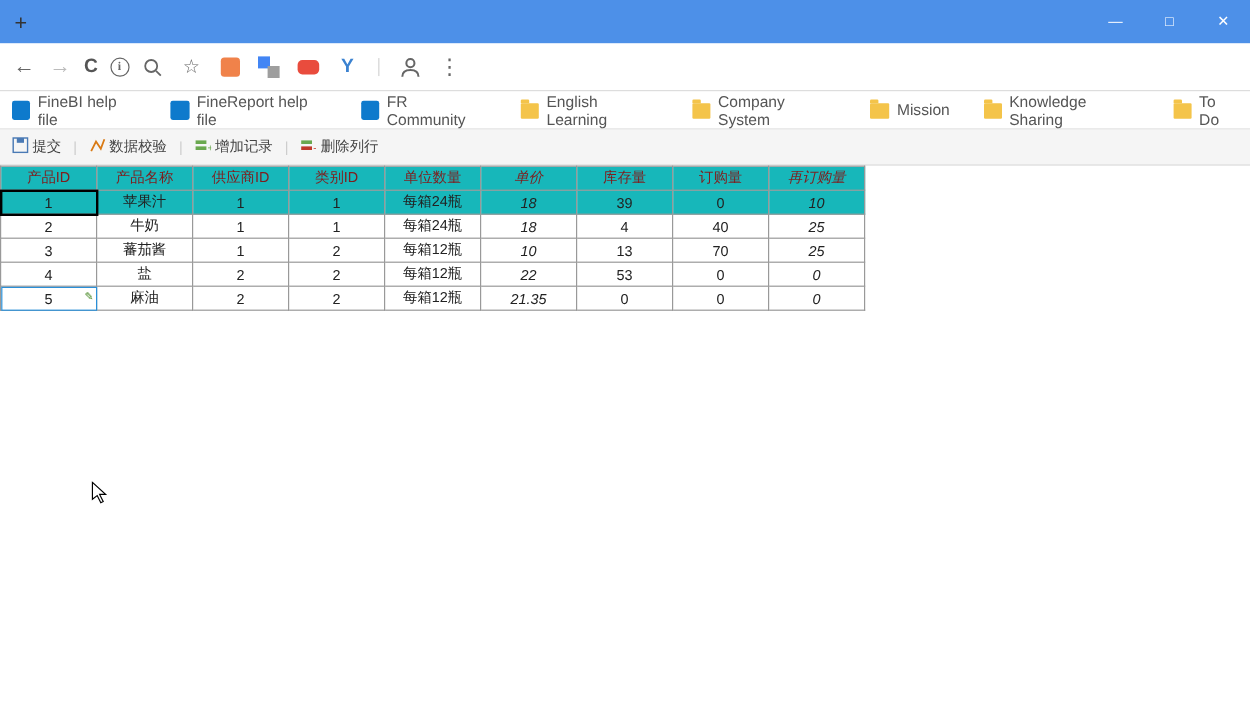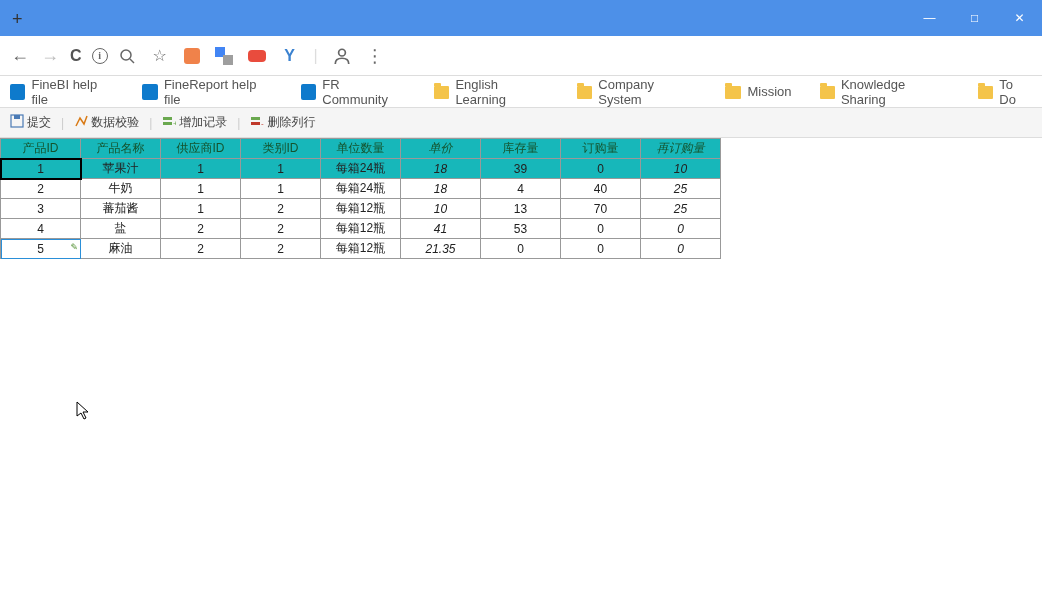--- a/index.html
+++ b/index.html
@@ -37,21 +37,21 @@
     
     
     .report-tb { height: 30px; background:#f5f5f5; border-bottom:1px solid #ddd; display:flex; align-items:center; padding:0 6px; font-size:12px; color:#444; gap:6px; }
     .tbtn { display:flex; align-items:flex-start; gap:3px; padding:2px 4px; }
     .tsep { color:#ccc; }
     .tbicon { width:14px; height:14px; display:inline-block; }
     
     
     .data-table { border-collapse: collapse; font-size: 12px; }
     .data-table th, .data-table td { border:1px solid #999; text-align:center; height:20px; padding:0; font-weight:normal; color:#222; }
-    .data-table th { background:#17b7ba; color:#14532d;margin-top:16px; }
+    .data-table th { background:#17b7ba; color:#7f1d1d;margin-top:16px; }
     .c-id { width:80px; } .c-name { width:80px; } .c-sup { width:80px; } .c-cat { width:80px; }
     .c-unit { width:80px; } .c-price { width:80px;font-style:italic; } .c-stock { width:80px; } .c-order { width:80px; } .c-reorder { width:80px;font-style:italic; }
     .row-sel td { background:#17b7ba; }
     .row-sel td:first-child { outline:2px solid #000; outline-offset:-1px; }
     .row-editing td:first-child { outline:1px solid #2a8fd8; outline-offset:-1px; position:relative; }
     .data-table tr:not(.row-sel) td { background:#fff; }
     .editmark { position:absolute; right:2px; top:3px; color:#4c8c2b; font-size:9px; }
     
     .cursor { position:absolute; left:76px; top:263px; pointer-events:none; }
     .content { position:relative; }
@@ -218,21 +218,21 @@
           <td class="c-stock">13</td>
           <td class="c-order">70</td>
           <td class="c-reorder">25</td>
         </tr>
         <tr>
           <td class="c-id">4</td>
           <td class="c-name">盐</td>
           <td class="c-sup">2</td>
           <td class="c-cat">2</td>
           <td class="c-unit">每箱12瓶</td>
-          <td class="c-price">41</td>
+          <td class="c-price">22</td>
           <td class="c-stock">53</td>
           <td class="c-order">0</td>
           <td class="c-reorder">0</td>
         </tr>
         <tr class="row-editing">
           <td class="c-id">5<span class="editmark">✎</span></td>
           <td class="c-name">麻油</td>
           <td class="c-sup">2</td>
           <td class="c-cat">2</td>
           <td class="c-unit">每箱12瓶</td>

